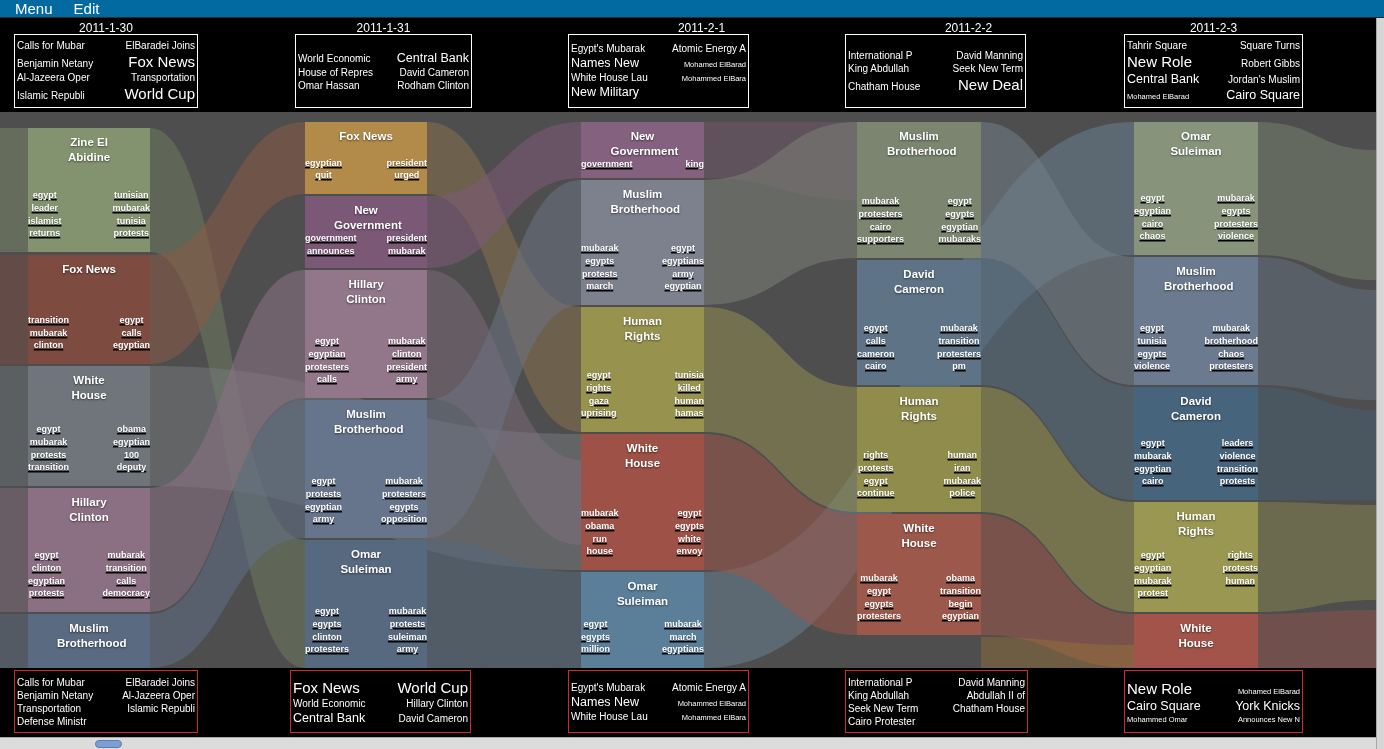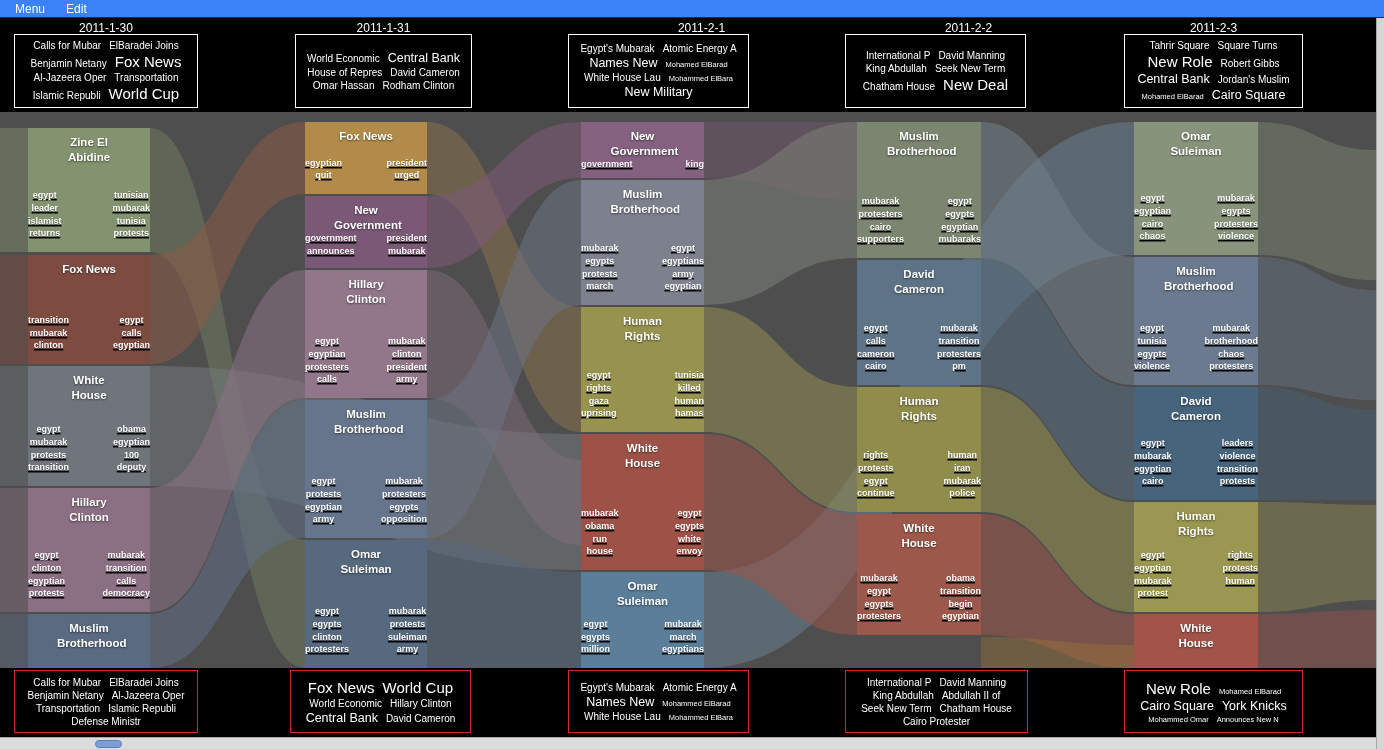--- a/index.html
+++ b/index.html
@@ -1,30 +1,30 @@
 <!DOCTYPE html>
 <html><head>
 <meta charset="utf-8">
 <style>
   *{margin:0;padding:0;box-sizing:border-box;}
   html,body{width:1384px;height:749px;overflow:hidden;}
   body{font-family:"Liberation Sans","DejaVu Sans",sans-serif;background:#000;}
   #app{position:relative;width:1384px;height:749px;background:#000;overflow:hidden;}
 
-  #menu-bar{position:absolute;left:0;top:0;width:100%;height:18px;background:#3b82f6;
-    border-bottom:1px solid #2b2b2b;color:#fff;font-size:12px;display:flex;align-items:center;}
+  #menu-bar{position:absolute;left:0;top:0;width:100%;height:18px;background:#0369a1;
+    border-bottom:1px solid #2b2b2b;color:#fff;font-size:15px;display:flex;align-items:center;}
   .menu-item{margin-left:9px;padding:0 6px;cursor:default;}
 
   #header-row{position:absolute;left:0;top:18px;width:100%;height:94px;background:#000;}
   .date-label{position:absolute;top:3px;transform:translateX(-50%);color:#fff;font-size:12px;white-space:nowrap;}
   .top-box{position:absolute;top:16px;height:74px;border:1px solid #ffffff;background:#000;
     display:flex;flex-direction:column;justify-content:center;gap:2px;padding:3px 2px;overflow:hidden;}
   .bottom-box{position:absolute;top:2px;height:63px;border:1px solid #cf2a2a;background:#000;
     display:flex;flex-direction:column;justify-content:center;gap:2px;padding:3px 2px;overflow:hidden;}
-  .box-line{display:flex;justify-content:center;align-items:baseline;gap:8px;white-space:nowrap;}
+  .box-line{display:flex;justify-content:space-between;align-items:baseline;gap:8px;white-space:nowrap;}
   .box-word{color:#fff;}
   .sz0{font-size:7.5px;} .sz1{font-size:10px;} .sz2{font-size:12.5px;} .sz3{font-size:15px;}
 
   #flow-area{position:absolute;left:0;top:112px;width:1376px;height:556px;background:#4e4e4e;overflow:hidden;padding-left:16px;}
   #ribbons{position:absolute;left:0;top:0;width:1376px;height:556px;display:block;}
 
   .node{position:absolute;display:flex;flex-direction:column;}
   .node-title{color:#fff;font-weight:bold;font-size:11.5px;text-align:center;line-height:1.3;
     padding-top:7px;max-width:64px;margin:0 auto;text-shadow:0 1px 2px rgba(0,0,0,.55);}
   .node-words{margin-top:auto;display:flex;justify-content:space-between;padding-bottom:12px;text-decoration:underline;}

